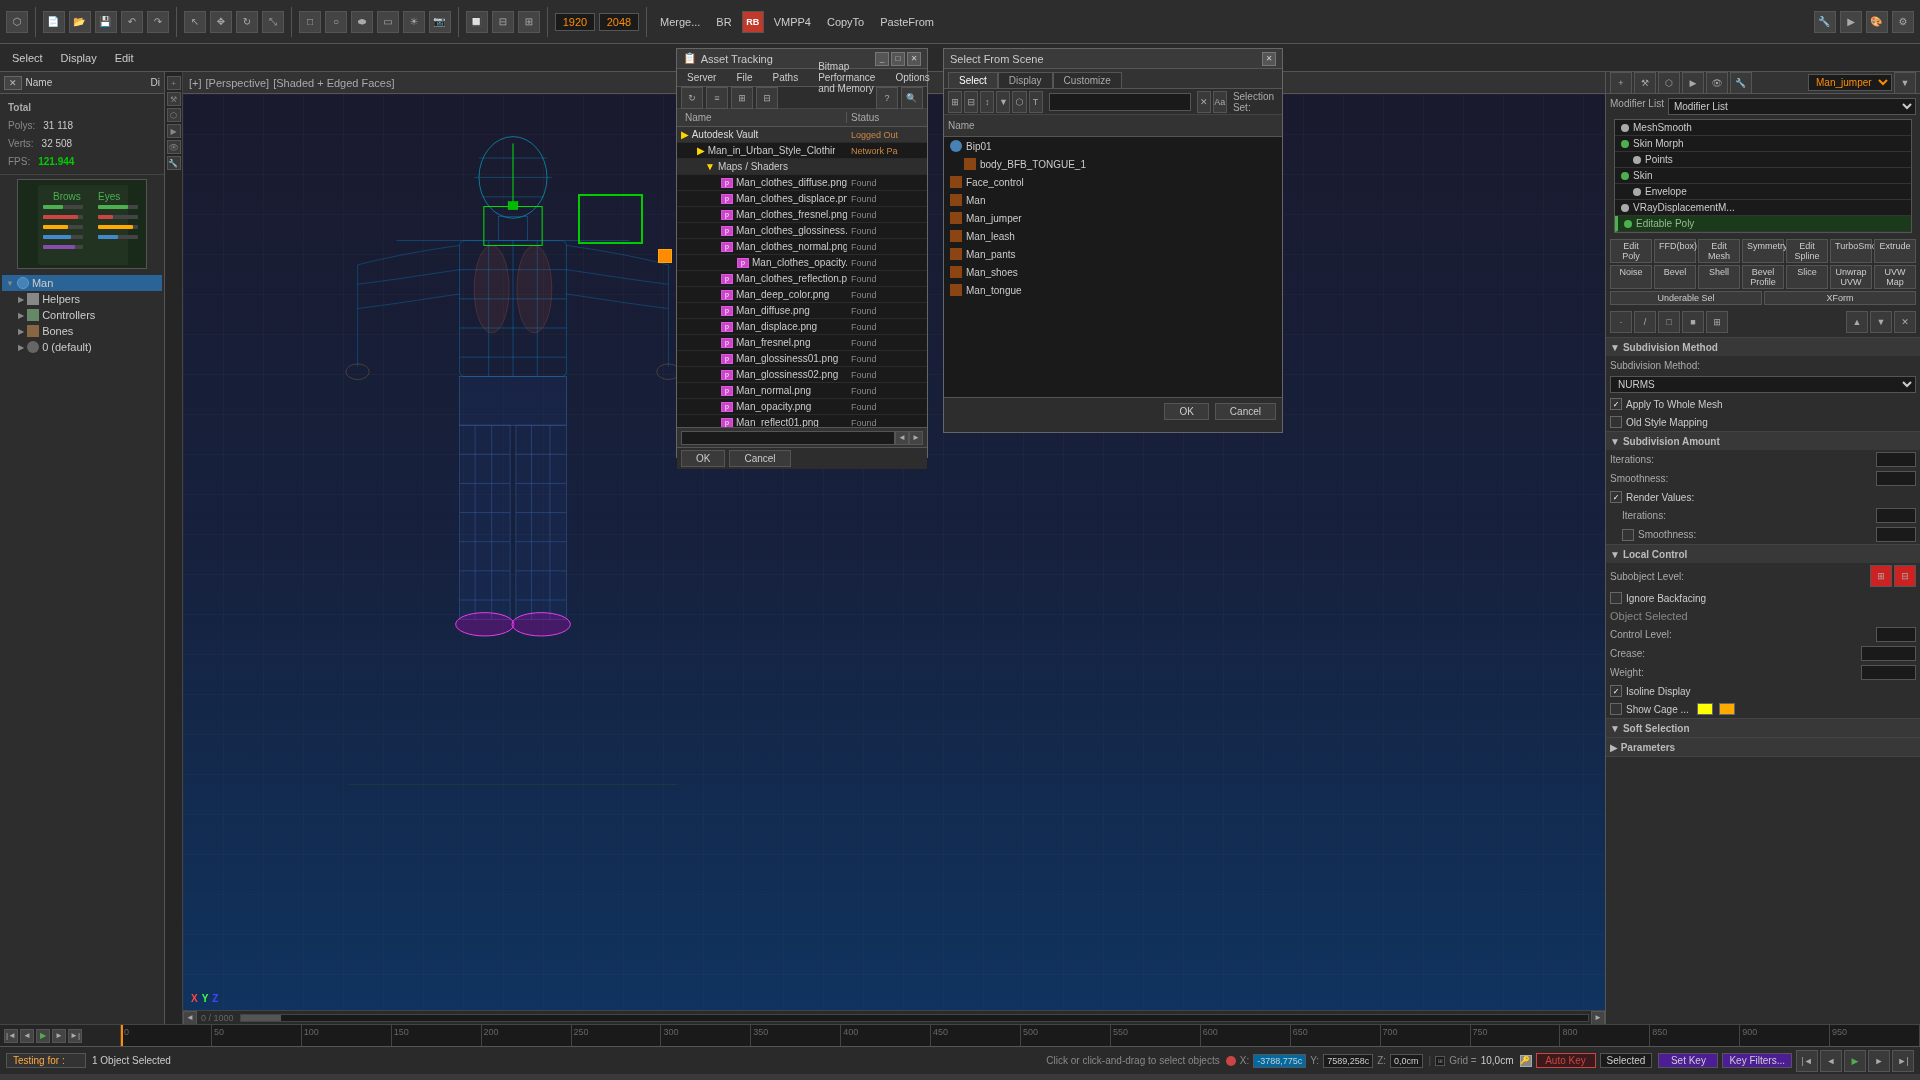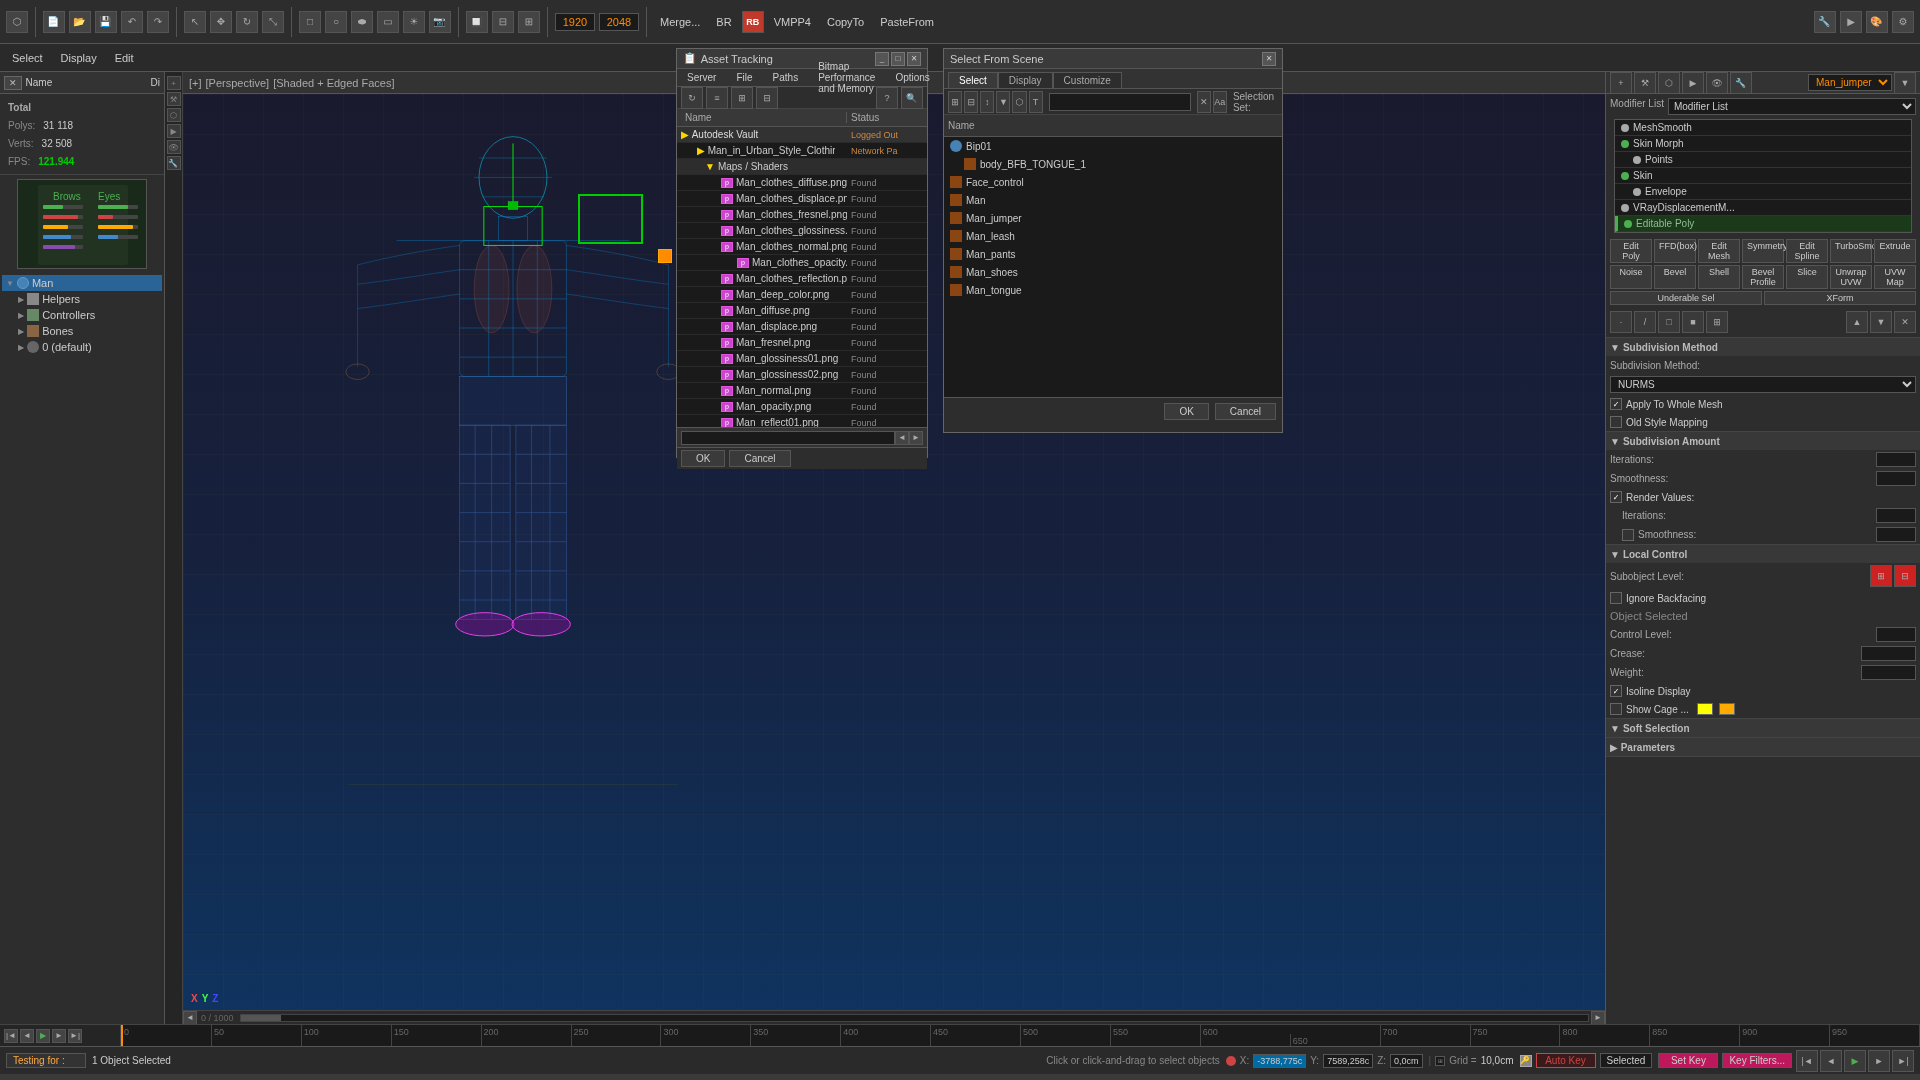--- a/index.html
+++ b/index.html
@@ -72,21 +72,21 @@
       display: flex; flex-direction: column; overflow-y: auto;
     }
     .r-section { border-bottom: 1px solid #444; }
     .r-section-header {
       height: 18px; background: #383838; display: flex; align-items: center;
       padding: 0 4px; font-size: 10px; color: #bbb; cursor: pointer; gap: 3px;
     }
     .r-row { display: flex; align-items: center; padding: 2px 4px; gap: 4px; font-size: 10px; min-height: 18px; }
     .r-label { color: #aaa; flex: 1; }
     .r-btn {
-      background: #be185d; border: 1px solid #555; color: #ccc;
+      background: #4c1d95; border: 1px solid #555; color: #ccc;
       padding: 1px 8px; font-size: 10px; cursor: pointer; min-width: 60px; text-align: center;
     }
     .r-input { background: #1a1a1a; border: 1px solid #555; color: #fff; width: 50px; padding: 1px 3px; font-size: 10px; }
     .r-checkbox { width: 12px; height: 12px; background: #333; border: 1px solid #666; display: inline-flex; align-items: center; justify-content: center; cursor: pointer; font-size: 8px; color: #fff; }
     .r-checkbox.checked::after { content: '✓'; }
     .modifier-list-area { background: #1a1a1a; border: 1px solid #555; margin: 2px 4px; min-height: 80px; }
     .mod-item { padding: 2px 6px; font-size: 10px; color: #ccc; border-bottom: 1px solid #333; display: flex; align-items: center; gap: 4px; }
     .mod-item.active { color: #fff; background: #2a4a2a; }
     .mod-dot { width: 8px; height: 8px; border-radius: 50%; background: #888; }
     .mod-dot.green { background: #4caf50; }
@@ -924,21 +924,21 @@
         <div class="tl-tick" style="left: 15%;">150</div>
         <div class="tl-tick" style="left: 20%;">200</div>
         <div class="tl-tick" style="left: 25%;">250</div>
         <div class="tl-tick" style="left: 30%;">300</div>
         <div class="tl-tick" style="left: 35%;">350</div>
         <div class="tl-tick" style="left: 40%;">400</div>
         <div class="tl-tick" style="left: 45%;">450</div>
         <div class="tl-tick" style="left: 50%;">500</div>
         <div class="tl-tick" style="left: 55%;">550</div>
         <div class="tl-tick" style="left: 60%;">600</div>
-        <div class="tl-tick" style="left: 65%; margin-top: 9px;">650</div>
+        <div class="tl-tick" style="left: 65%;">650</div>
         <div class="tl-tick" style="left: 70%;">700</div>
         <div class="tl-tick" style="left: 75%;">750</div>
         <div class="tl-tick" style="left: 80%;">800</div>
         <div class="tl-tick" style="left: 85%;">850</div>
         <div class="tl-tick" style="left: 90%;">900</div>
         <div class="tl-tick" style="left: 95%;">950</div>
         <div class="tl-tick" style="left: 100%;">1000</div>
       </div>
 
     <div style="position:absolute; top:0; bottom:0; left:0; width:2px; background:#ff8c00;"></div>

